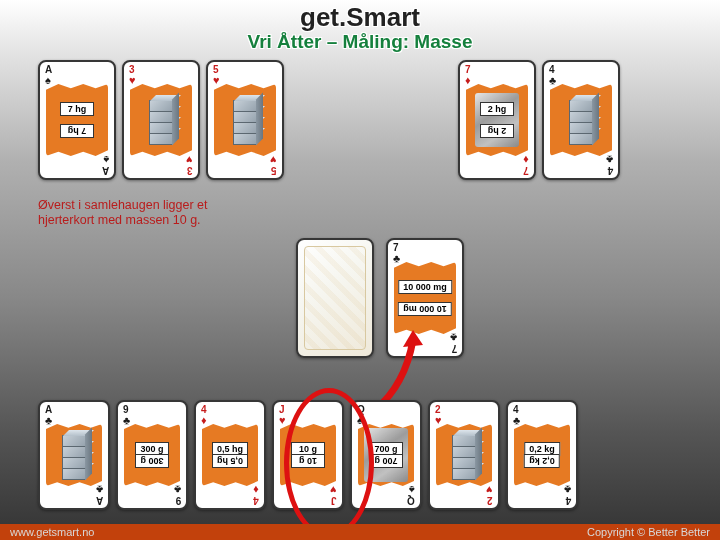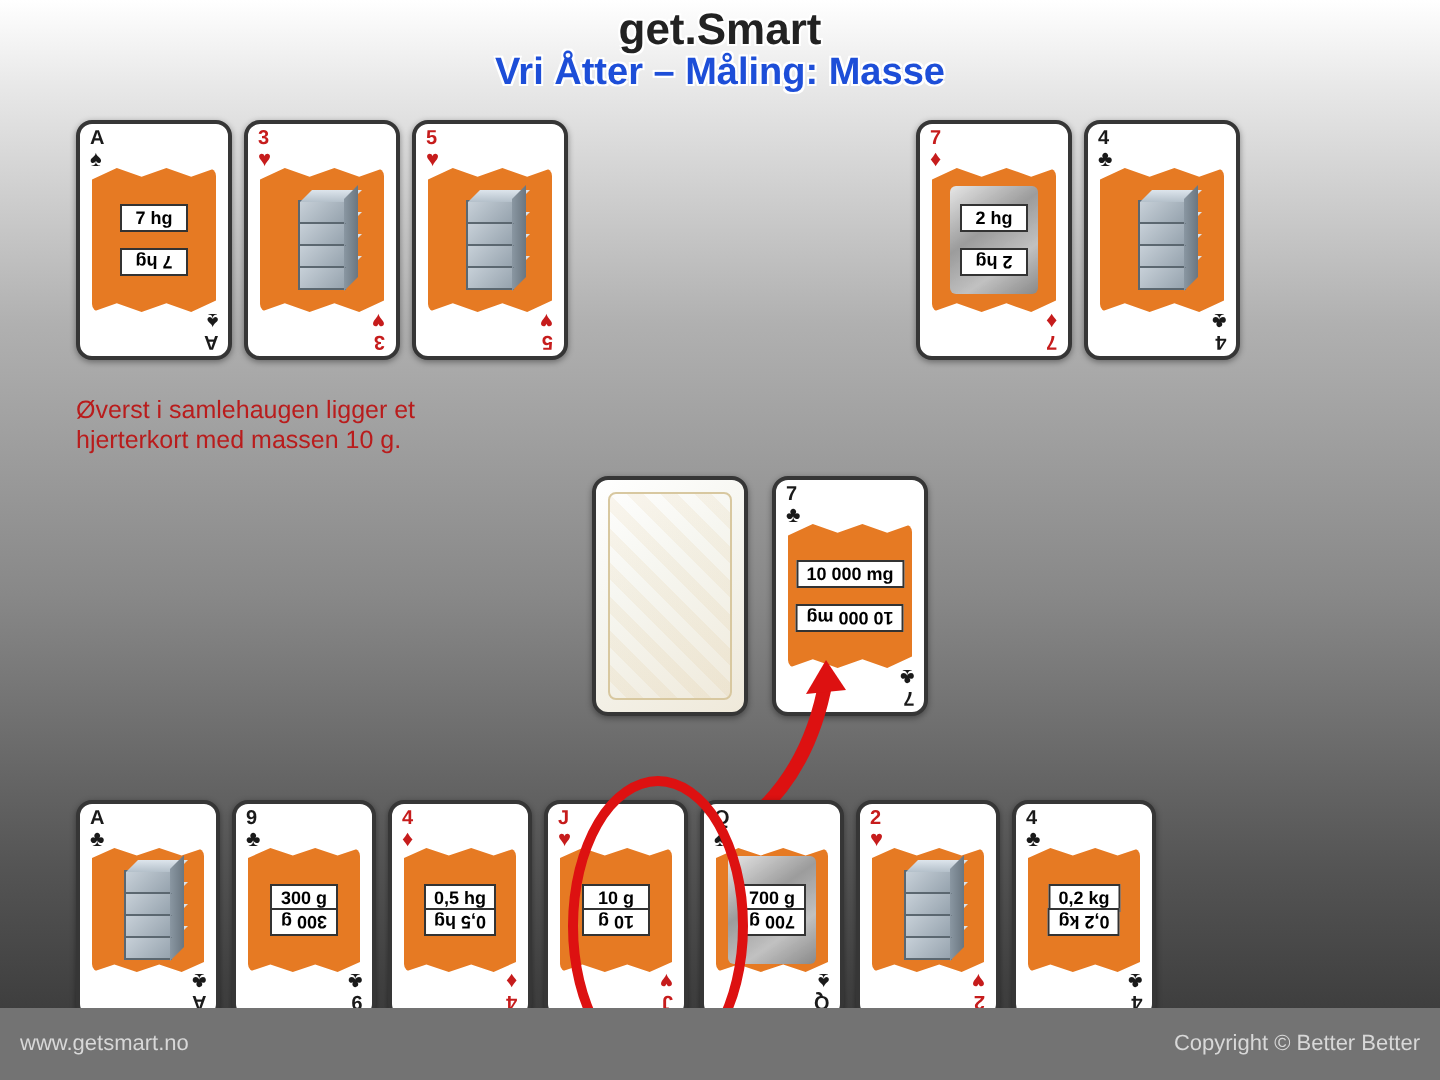--- a/index.html
+++ b/index.html
@@ -5,30 +5,30 @@
   * { box-sizing: border-box; margin: 0; padding: 0; }
   html, body { width: 720px; height: 540px; overflow: hidden; }
   body {
     background: linear-gradient(to bottom, #fff 0%, #e8e8e8 8%, #b0b0b0 30%, #888 55%, #555 80%, #333 100%);
     font-family: Arial, Helvetica, sans-serif;
     position: relative;
   }
   .title {
     text-align: center;
     font-weight: 900;
-    font-size: 22px;
+    font-size: 26px;
     color: #222;
     text-shadow: 1px 1px 0 #fff, -1px -1px 0 #fff, 1px -1px 0 #fff, -1px 1px 0 #fff;
     padding-top: 2px;
   }
   .subtitle {
     text-align: center;
     font-weight: 800;
     font-size: 19px;
-    color: #1d4ed8;
+    color: #15803d;
     text-shadow: 1px 1px 0 #fff, -1px -1px 0 #fff, 1px -1px 0 #fff, -1px 1px 0 #fff;
     margin-top: -2px;
   }
   .row { position: absolute; display: flex; gap: 6px; }
   .row-top { top: 60px; left: 38px; }
   .row-mid { top: 238px; left: 296px; gap: 12px; }
   .row-bot { top: 400px; left: 38px; gap: 6px; }
   .slot { width: 78px; height: 120px; }
   .card {
     width: 78px; height: 120px; background: #fff; border: 2px solid #363636;
@@ -86,22 +86,22 @@
   }
   .highlight {
     position:absolute; width:90px; height:150px; border:5px solid #d11;
     border-radius:50%; left:284px; top:388px; pointer-events:none;
   }
   .arrow {
     position:absolute; left:365px; top:325px; width:60px; height:90px; pointer-events:none;
   }
   .arrow svg { width:100%; height:100%; overflow:visible; }
   .footer {
-    position:absolute; bottom:0; left:0; right:0; height:36px;
-    background:#737373; color:#d8d8d8; font-size:11px;
+    position:absolute; bottom:0; left:0; right:0; height:16px;
+    background:#c2410c; color:#d8d8d8; font-size:11px;
     display:flex; justify-content:space-between; align-items:center; padding:0 10px;
   }
 </style>
 </head>
 <body>
 
 <div class="title">get.Smart</div>
 <div class="subtitle">Vri Åtter – Måling: Masse</div>
 
 <div class="row row-top">

